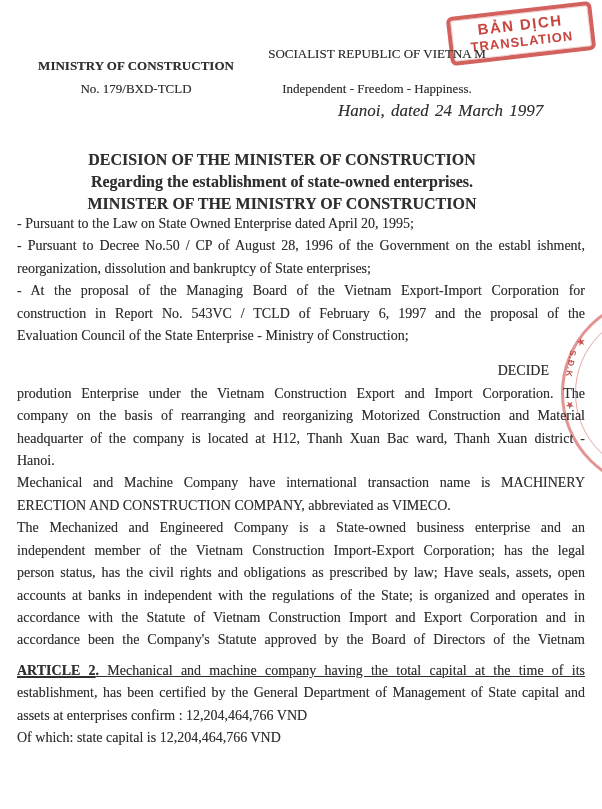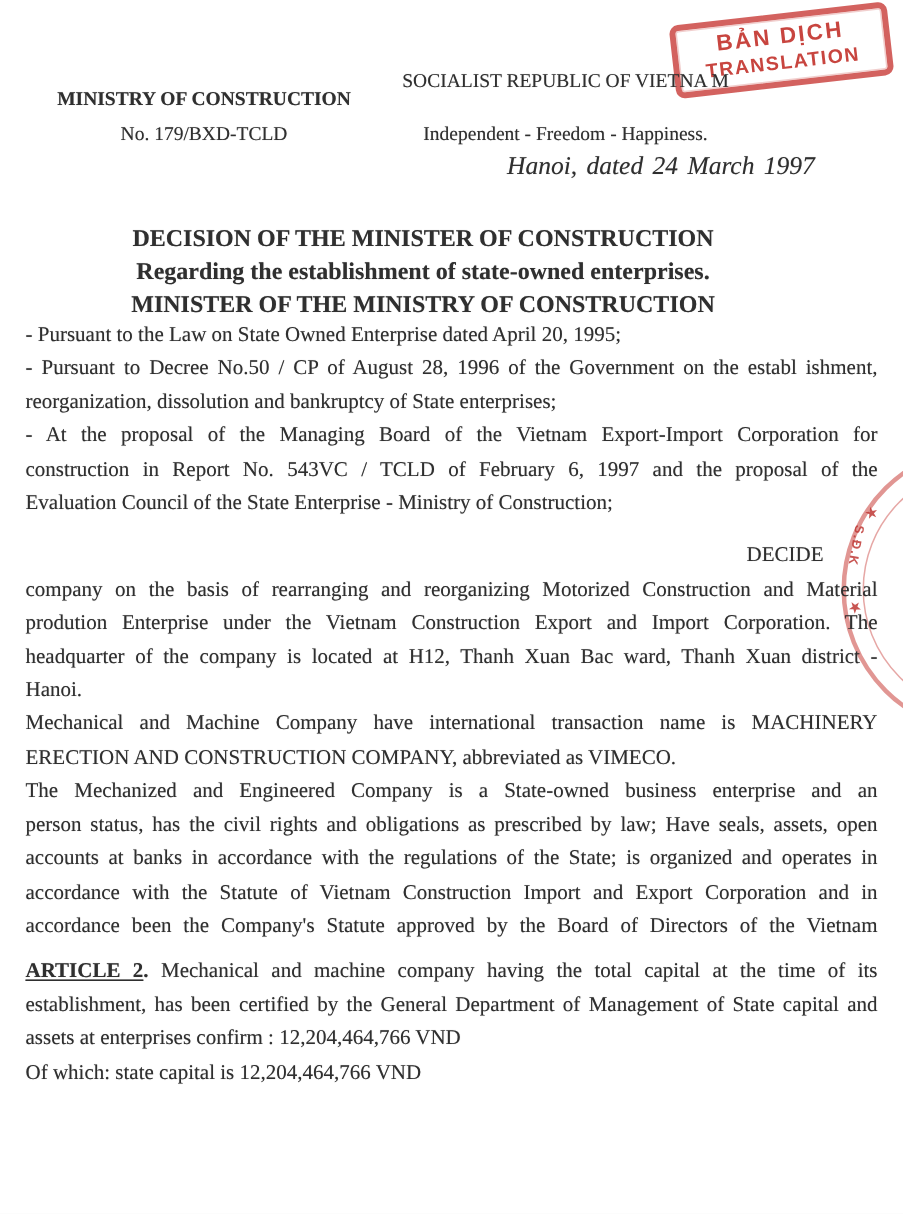--- a/index.html
+++ b/index.html
@@ -97,21 +97,21 @@
   }
   .bline { text-align: left; }
   .jl { text-align: justify; text-align-last: justify; }
   .decide {
     margin-top: 13px;
     font-weight: normal;
     text-align: right;
     box-sizing: border-box;
     padding-right: 36px;
   }
-  .a2 { margin-top: 8px; }
+  .a2 { margin-top: 8px; text-decoration: underline; }
   .article-lead {
     font-weight: bold;
     text-decoration: underline;
     text-underline-offset: 2px;
   }
   .article-suffix { font-weight: bold; }
 </style>
 </head>
 <body>
 
@@ -145,31 +145,32 @@
 
     <div class="bline jl">- Pursuant to Decree No.50 / CP of August 28, 1996 of the Government on the establ ishment,</div>
     <div class="bline">reorganization, dissolution and bankruptcy of State enterprises;</div>
 
     <div class="bline jl">- At the proposal of the Managing Board of the Vietnam Export-Import Corporation for</div>
     <div class="bline jl">construction in Report No. 543VC / TCLD of February 6, 1997 and the proposal of the</div>
     <div class="bline">Evaluation Council of the State Enterprise - Ministry of Construction;</div>
 
     <div class="bline decide">DECIDE</div>
 
+    <div class="bline jl">prodution Enterprise under the Vietnam Construction Export and Import Corporation. The</div>
     <div class="bline jl">company on the basis of rearranging and reorganizing Motorized Construction and Material</div>
-    <div class="bline jl">prodution Enterprise under the Vietnam Construction Export and Import Corporation. The</div>
     <div class="bline jl">headquarter of the company is located at H12, Thanh Xuan Bac ward, Thanh Xuan district -</div>
     <div class="bline">Hanoi.</div>
 
     <div class="bline jl">Mechanical and Machine Company have international transaction name is MACHINERY</div>
     <div class="bline">ERECTION AND CONSTRUCTION COMPANY, abbreviated as VIMECO.</div>
 
     <div class="bline jl">The Mechanized and Engineered Company is a State-owned business enterprise and an</div>
+    <div class="bline jl">independent member of the Vietnam Construction Import-Export Corporation; has the legal</div>
     <div class="bline jl">person status, has the civil rights and obligations as prescribed by law; Have seals, assets, open</div>
-    <div class="bline jl">accounts at banks in accordance with the regulations of the State; is organized and operates in</div>
+    <div class="bline jl">accounts at banks in independent with the regulations of the State; is organized and operates in</div>
     <div class="bline jl">accordance with the Statute of Vietnam Construction Import and Export Corporation and in</div>
     <div class="bline jl">accordance been the Company's Statute approved by the Board of Directors of the Vietnam</div>
 
     <div class="bline jl a2"><span class="article-lead">ARTICLE 2</span><span class="article-suffix">.</span> <span>Mechanical and machine company having the total capital at the time of its</span></div>
     <div class="bline jl">establishment, has been certified by the General Department of Management of State capital and</div>
     <div class="bline">assets at enterprises confirm : 12,204,464,766 VND</div>
 
     <div class="bline">Of which: state capital is 12,204,464,766 VND</div>
 
   </div>

